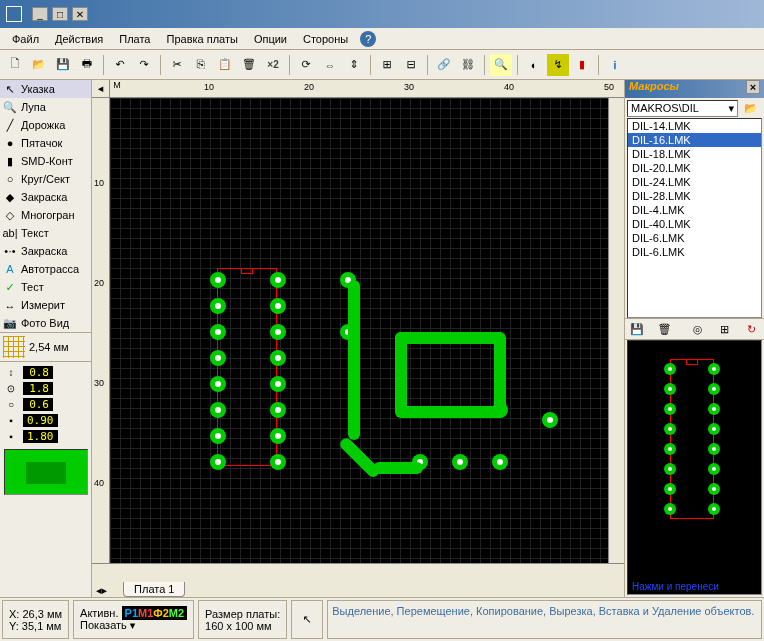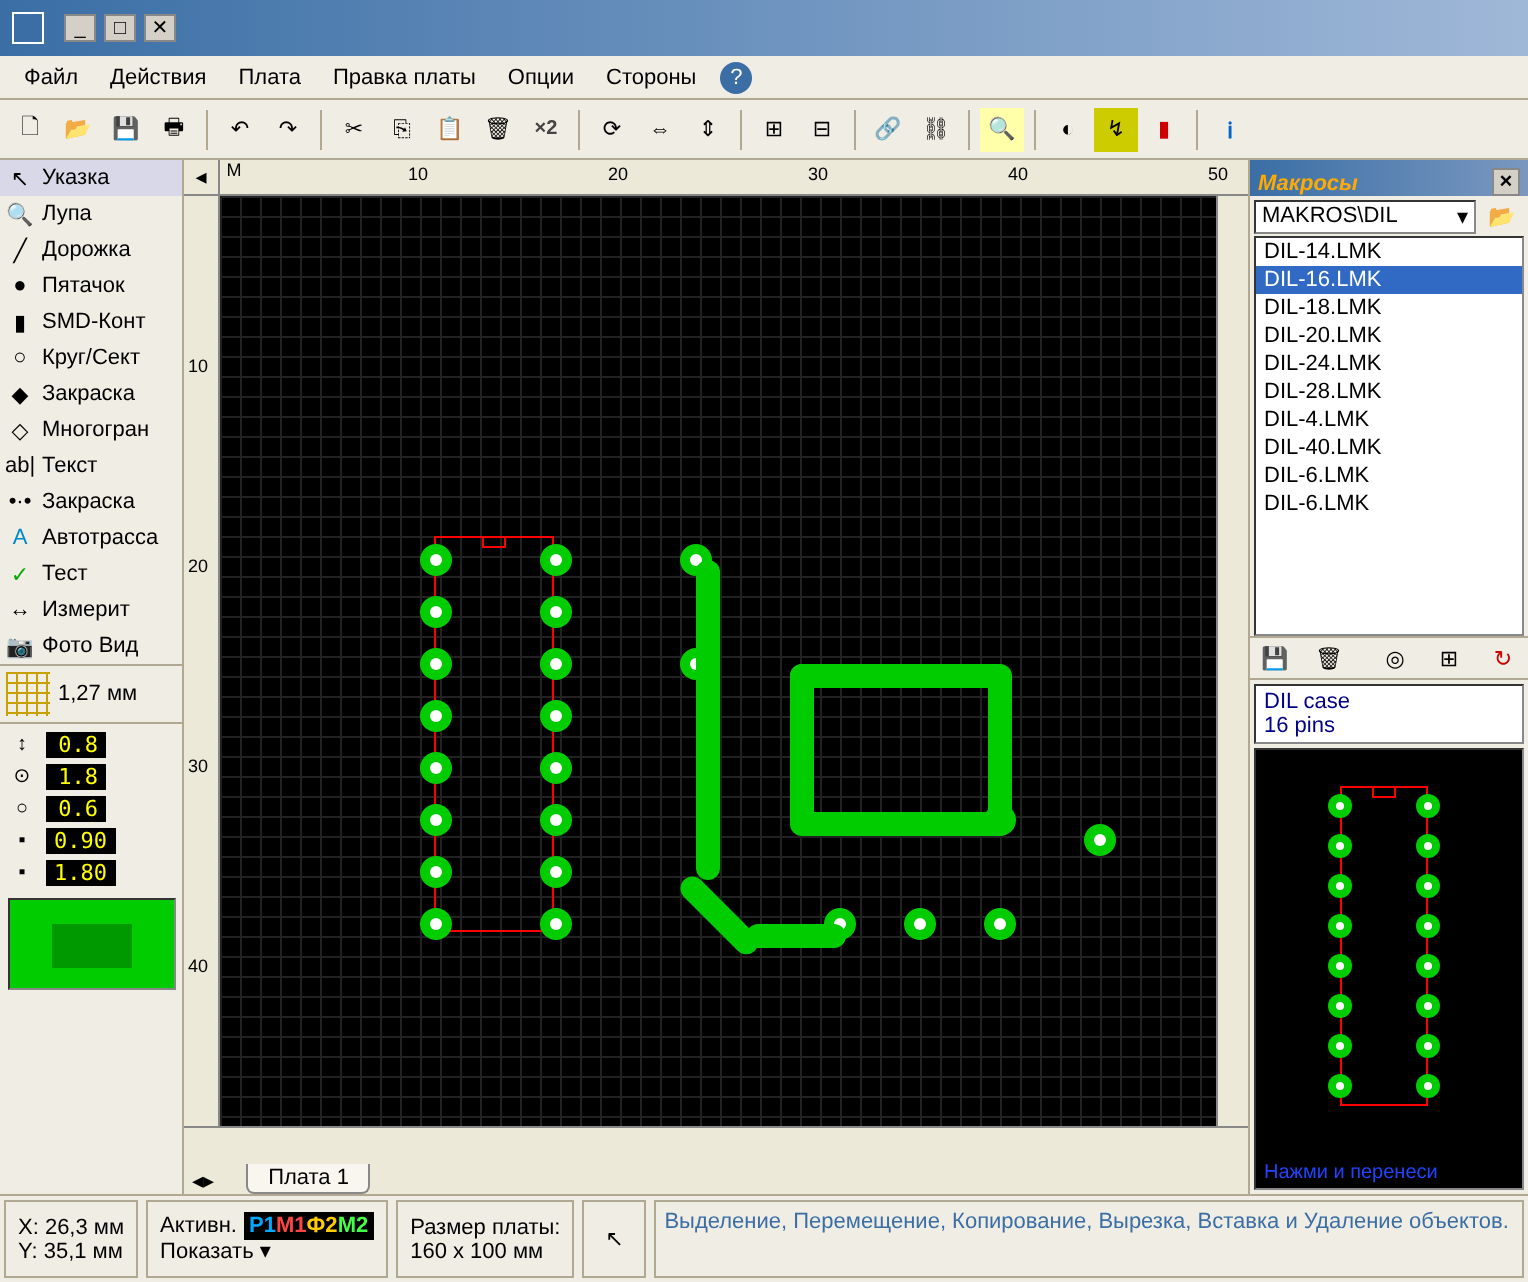--- a/index.html
+++ b/index.html
@@ -47,21 +47,21 @@
 .pad { position: absolute; width: 16px; height: 16px; border-radius: 50%; background: #0c0; transform: translate(-50%,-50%); }
 .pad::after { content: ""; position: absolute; inset: 5px; background: #fff; border-radius: 50%; }
 .track { position: absolute; height: 12px; background: #0c0; border-radius: 6px; transform-origin: left center; }
 .chip-outline { position: absolute; border: 1px solid #f00; }
 .chip-notch { position: absolute; width: 12px; height: 6px; top: -1px; left: 50%; transform: translateX(-50%); border: 1px solid #f00; border-top: none; }
 .scroll-v { width: 16px; background: #ece9d8; border-left: 1px solid #888; }
 .scroll-h { height: 16px; background: #ece9d8; border-top: 1px solid #888; }
 .tabs-row { height: 18px; background: #ece9d8; display: flex; align-items: end; padding-left: 4px; }
 .tab { border: 1px solid #888; border-top: none; padding: 1px 10px; background: #f8f6ee; border-radius: 0 0 4px 4px; cursor: pointer; margin-left: 16px; }
 .rightpanel { width: 140px; background: #f0ede4; border-left: 1px solid #b0a890; display: flex; flex-direction: column; }
-.makros-head { height: 18px; background: linear-gradient(to right,#3a6ea5,#7a98c0); color: #fa0; font-weight: bold; font-style: italic; display: flex; align-items: flex-end; padding: 0 4px; }
+.makros-head { height: 18px; background: linear-gradient(to right,#3a6ea5,#7a98c0); color: #fa0; font-weight: bold; font-style: italic; display: flex; align-items: flex-start; padding: 0 4px; }
 .makros-head .closex { margin-left: auto; width: 14px; height: 14px; background: #d4d0c8; color: #000; text-align: center; border: 1px solid #888; cursor: pointer; font-style: normal; line-height: 12px; }
 .makros-path { display: flex; height: 20px; align-items: center; padding: 2px; gap: 2px; }
 .makros-path .sel { flex: 1; background: #fff; border: 1px inset #888; padding: 1px 3px; display: flex; align-items: center; }
 .makros-path .sel .arr { margin-left: auto; }
 .makros-list { flex: 1; background: #fff; border: 1px inset #888; margin: 0 2px; overflow: auto; max-height: 200px; }
 .makros-list .li { padding: 1px 4px; cursor: pointer; white-space: nowrap; }
 .makros-list .li.sel { background: #316ac5; color: #fff; }
 .makros-tools { height: 22px; display: flex; align-items: center; padding: 2px; gap: 6px; border-top: 1px solid #b0a890; border-bottom: 1px solid #b0a890; }
 .makros-info { padding: 2px 4px; color: #008; font-size: 10px; background:#fff; border:1px inset #888; margin:2px; }
 .makros-preview { flex: 1; background: #000; margin: 0 2px 2px; border: 1px inset #888; position: relative; overflow: hidden; }
@@ -184,21 +184,21 @@
           <span class="icn" style="color:#000">↔</span>
           <span>Измерит</span>
         </div>
         <div class="tool-item">
           <span class="icn" style="color:#000">📷</span>
           <span>Фото Вид</span>
         </div>
       </div>
     <div class="gridbtn">
       <div class="gridicon"></div>
-      <span>1,27 мм</span>
+      <span>2,54 мм</span>
     </div>
     <div class="sizerows" id="sizerows">
         <div class="sizerow">
           <span class="sicn">↕</span>
           <span class="sval">0.8</span>
         </div>
         <div class="sizerow">
           <span class="sicn">⊙</span>
           <span class="sval">1.8</span>
         </div>
@@ -313,24 +313,20 @@
         <div class="li">DIL-6.LMK</div>
         <div class="li">DIL-6.LMK</div>
       </div>
     <div class="makros-tools">
       <span class="tbtn">💾</span>
       <span class="tbtn">🗑</span>
       <span style="flex:1"></span>
       <span class="tbtn">◎</span>
       <span class="tbtn">⊞</span>
       <span class="tbtn" style="color:#c00">↻</span>
-    </div>
-    <div class="makros-info">
-      <div>DIL case</div>
-      <div>16 pins</div>
     </div>
     <div class="makros-preview">
       <div class="mp-chip">
           <div class="chip-notch" style="border-color:#f00"></div>
         </div>
       <div id="mp-pads">
           <div class="mp-pad" style="left: 36px; top: 22px;"></div>
           <div class="mp-pad" style="left: 80px; top: 22px;"></div>
           <div class="mp-pad" style="left: 36px; top: 42px;"></div>
           <div class="mp-pad" style="left: 80px; top: 42px;"></div>

